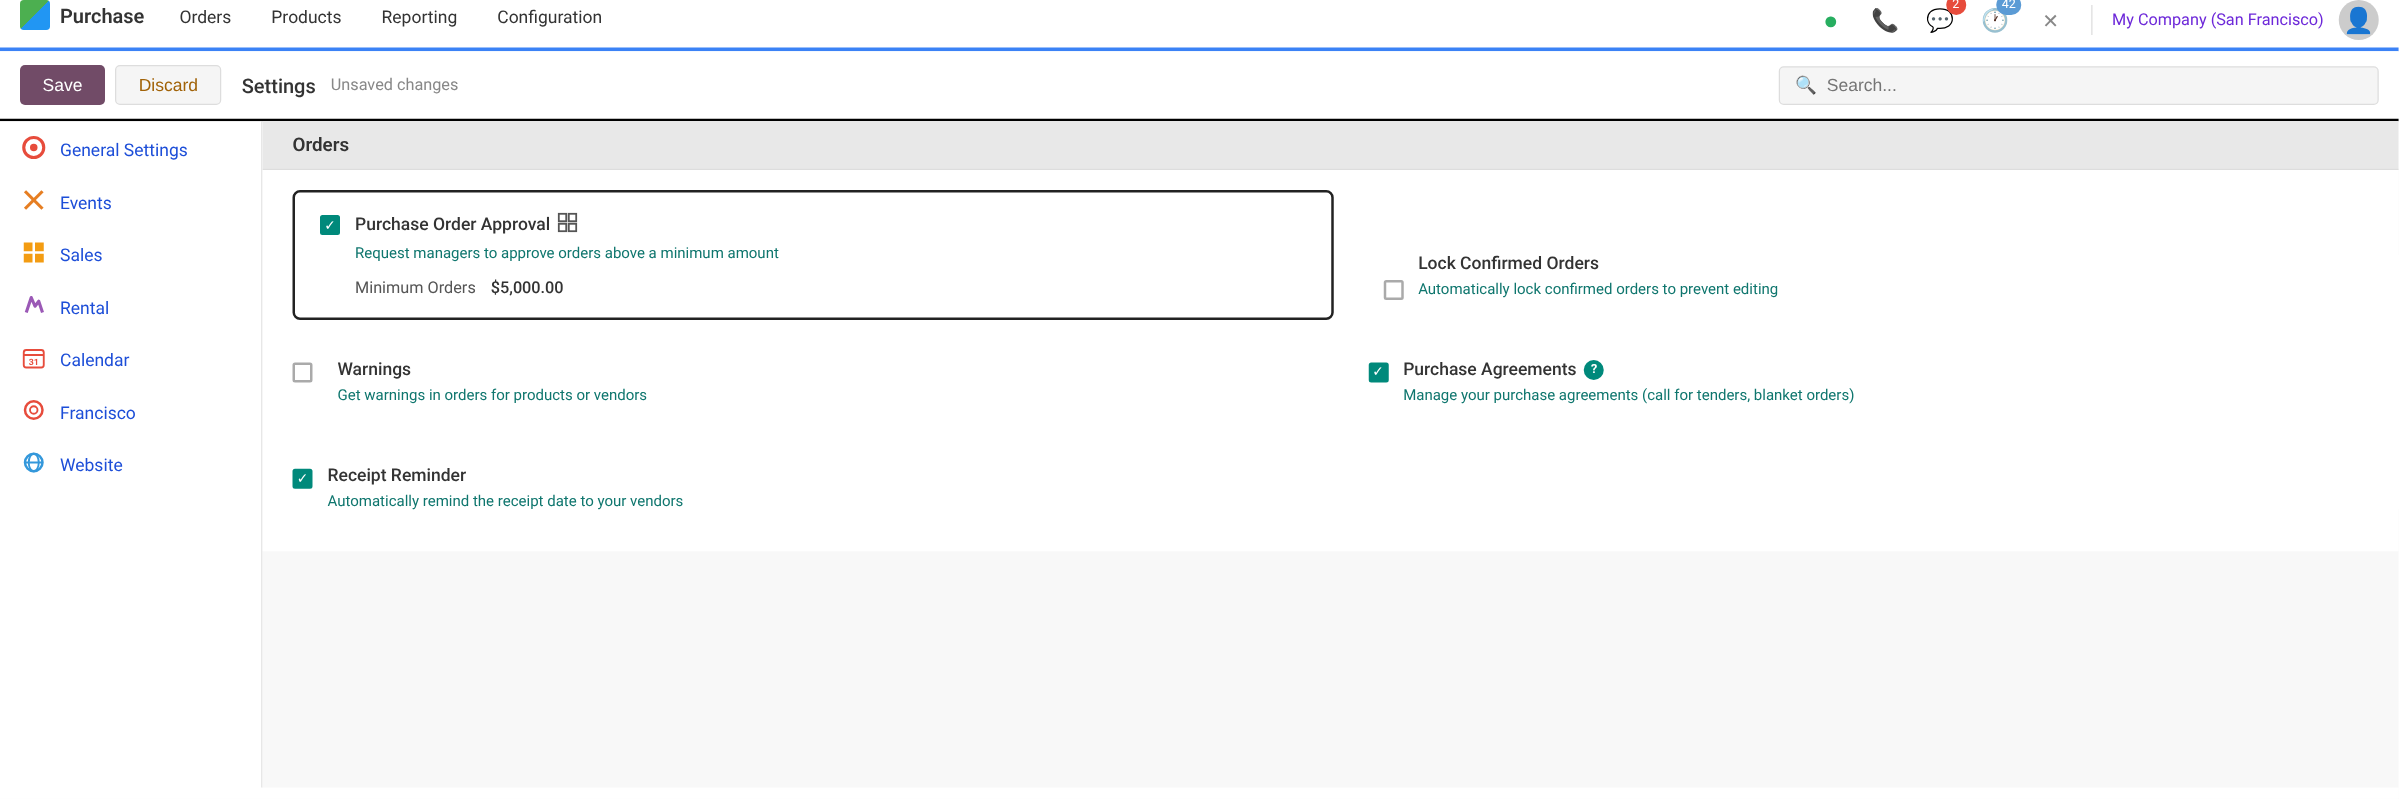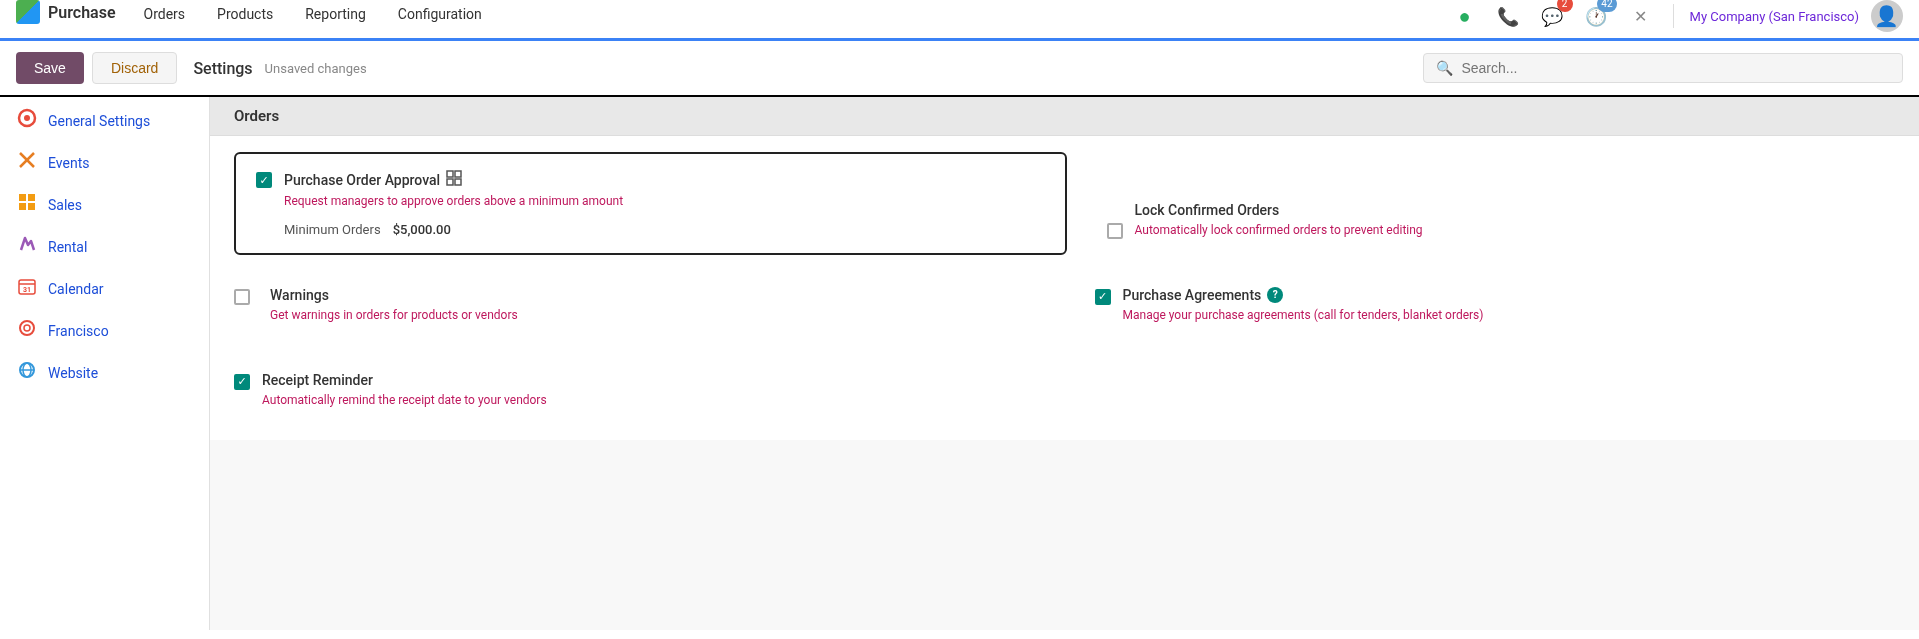--- a/index.html
+++ b/index.html
@@ -244,21 +244,21 @@
       align-items: center;
       gap: 6px;
       margin-bottom: 4px;
     }
     .setting-icon-small {
       font-size: 14px;
       color: #555;
     }
     .setting-desc {
       font-size: 12px;
-      color: #be185d;
+      color: #0f766e;
       line-height: 1.4;
     }
     .setting-field {
       display: flex;
       align-items: center;
       gap: 12px;
       margin-top: 12px;
     }
     .setting-field-label {
       font-size: 13px;

